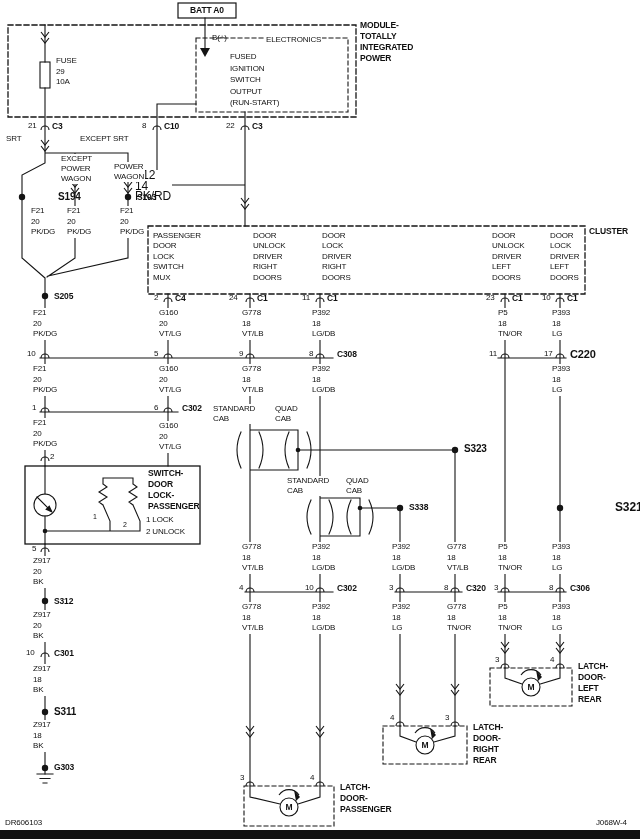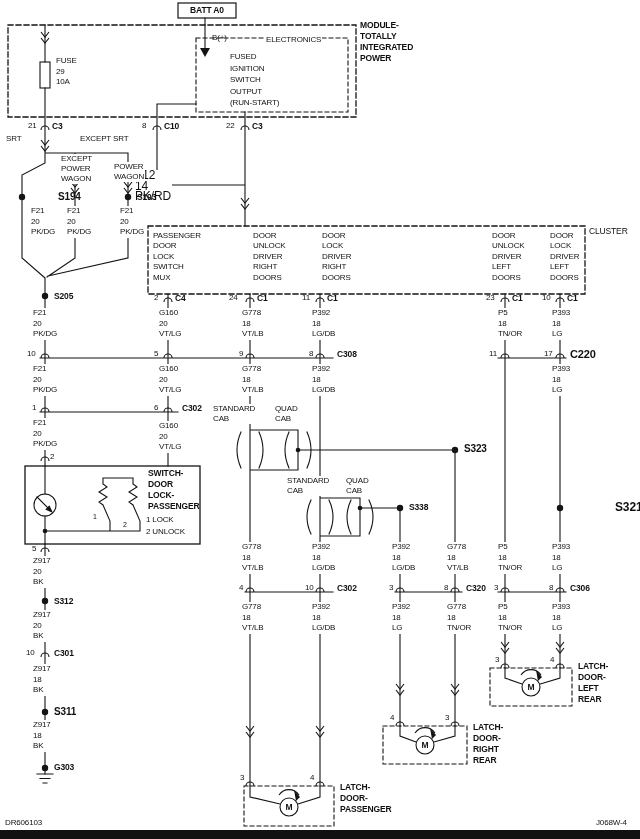--- a/index.html
+++ b/index.html
@@ -232,21 +232,21 @@
         <span>PK/DG</span>
       </div>
       <div class="lbl bgw" style="left: 119px; top: 206px; font-size: 8px; line-height: 10.5px;">
         <span>F21</span>
         <span>20</span>
         <span>PK/DG</span>
       </div>
       <div class="lbl" style="left: 54px; top: 291px; font-size: 8.5px; line-height: 10.5px; font-weight: 700;">
         <span>S205</span>
       </div>
-      <div class="lbl" style="left: 589px; top: 226px; font-size: 8.5px; line-height: 10.5px; font-weight: 400;">
+      <div class="lbl" style="left: 589px; top: 226px; font-size: 8.5px; line-height: 10.5px; font-weight: 700;">
         <span>CLUSTER</span>
       </div>
       <div class="lbl" style="left: 153px; top: 231px; font-size: 8px; line-height: 10.4px;">
         <span>PASSENGER</span>
         <span>DOOR</span>
         <span>LOCK</span>
         <span>SWITCH</span>
         <span>MUX</span>
       </div>
       <div class="lbl" style="left: 253px; top: 231px; font-size: 8px; line-height: 10.4px;">

